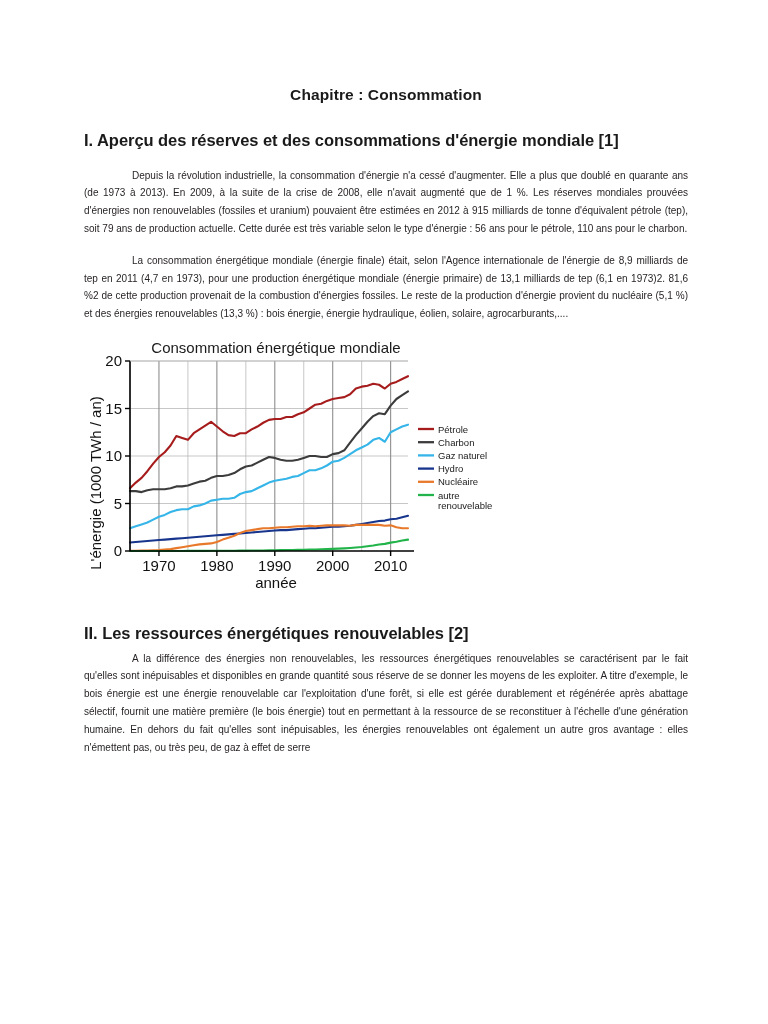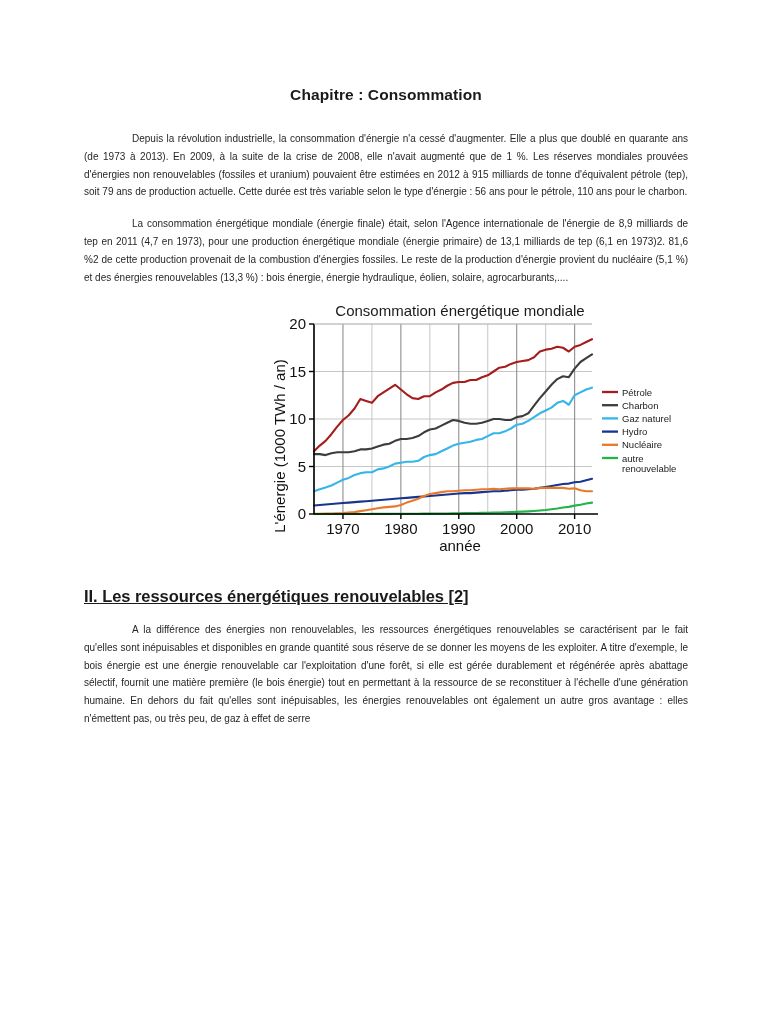--- a/index.html
+++ b/index.html
@@ -35,40 +35,39 @@
   }
   h2.section-heading {
     font-size: 16.5px;
     font-weight: bold;
     margin: 0 0 16px 0;
     letter-spacing: -0.05px;
     color: #1a1a1a;
     line-height: 1.25;
   }
   h2.section-heading.second {
-    margin: 28px 0 14px 0;
-    text-decoration: underline;
+    margin: 28px 0 6px 0;
   }
   p.body-text {
     font-size: 10px;
     line-height: 1.78;
     text-align: justify;
     margin: 0 0 14px 0;
     text-indent: 48px;
     color: #231f20;
     hyphens: none;
   }
   p.body-text.tight {
     margin-bottom: 10px;
   }
   
   .figure-wrap {
     margin: 2px 0 0 0;
     display: flex;
-    justify-content: flex-end;
+    justify-content: flex-start;
   }
   .figure {
     width: 420px;
     height: 262px;
     position: relative;
   }
   svg.chart { display: block; }
   .chart-title {
     font-family: "Liberation Sans", sans-serif;
     font-size: 15px;
@@ -94,20 +93,21 @@
   .axis-line { stroke: #000; stroke-width: 1.6; }
   .series-path { fill: none; stroke-width: 2.1; stroke-linejoin: round; stroke-linecap: round; }
 </style>
 </head>
 <body>
 
 <div class="page">
 
   <h1 class="doc-title">Chapitre : Consommation</h1>
 
+  <h2 class="section-heading">I. Aperçu des réserves et des consommations d'énergie mondiale [1]</h2>
 
   <p class="body-text">Depuis la révolution industrielle, la consommation d'énergie n'a cessé d'augmenter. Elle a plus que doublé en quarante ans (de 1973 à 2013). En 2009, à la suite de la crise de 2008, elle n'avait augmenté que de 1 %.  Les réserves mondiales prouvées d'énergies non renouvelables (fossiles et uranium) pouvaient être estimées en 2012 à 915 milliards de tonne d'équivalent pétrole (tep), soit 79 ans de production actuelle. Cette durée est très variable selon le type d'énergie : 56 ans pour le pétrole, 110 ans pour le charbon.</p>
 
   <p class="body-text tight">La consommation énergétique mondiale (énergie finale) était, selon l'Agence internationale de l'énergie de 8,9 milliards de tep en 2011 (4,7 en 1973), pour une production énergétique mondiale (énergie primaire) de 13,1 milliards de tep (6,1 en 1973)2. 81,6 %2 de cette production provenait de la combustion d'énergies fossiles. Le reste de la production d'énergie provient du nucléaire (5,1 %) et des énergies renouvelables (13,3 %) : bois énergie, énergie hydraulique, éolien, solaire, agrocarburants,....</p>
 
   <div class="figure-wrap">
     <div class="figure">
       <svg class="chart" width="420" height="262" viewBox="0 0 420 262">
         <rect x="0" y="0" width="420" height="262" fill="#ffffff"></rect>
         <text class="chart-title" id="chartTitle" x="192" y="20" text-anchor="middle">Consommation énergétique mondiale</text>

